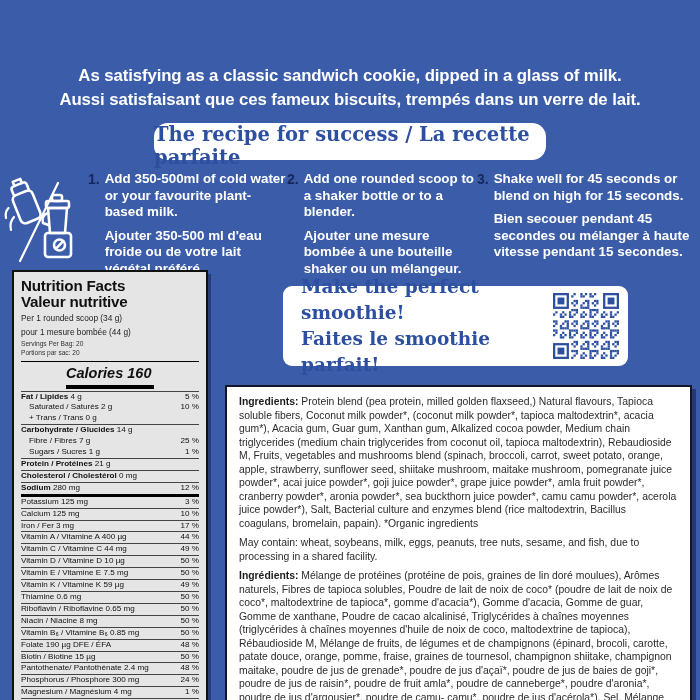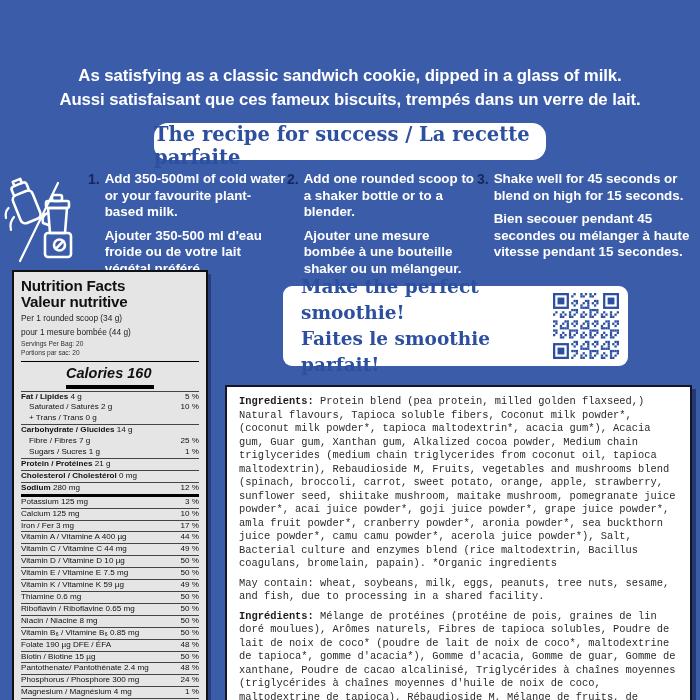--- a/index.html
+++ b/index.html
@@ -49,21 +49,21 @@
           line-height:10.9px; }
   .nrow.sep { border-top:0.5px solid #444; }
   .nrow.sepThick { border-top:3.5px solid #000; }
   .nrow.ind { padding-left:8px; }
   .nrow .ndv { white-space:nowrap; }
 
   
   .ingbox { position:absolute; left:225px; top:347px; width:467px; height:341px; background:#fff;
             border:2px solid #14142A; box-shadow:4px 4px 0 rgba(12,18,48,.45); padding:8px 12px;
             color:#2b2b2b; font-size:10.4px; line-height:1.3; overflow:hidden; }
-  .ingbox p { margin-top:6px;font-family:Liberation Mono, monospace; }
+  .ingbox p { margin-top:6px; }
   .ingbox p:first-child { margin-top:0; }
   .ingbox b { color:#1c1c1c; }
 </style>
 </head>
 <body>
 
 <div class="canvas">
 
   <div class="hdr">
     <div>As satisfying as a classic sandwich cookie, dipped in a glass of milk.</div>

